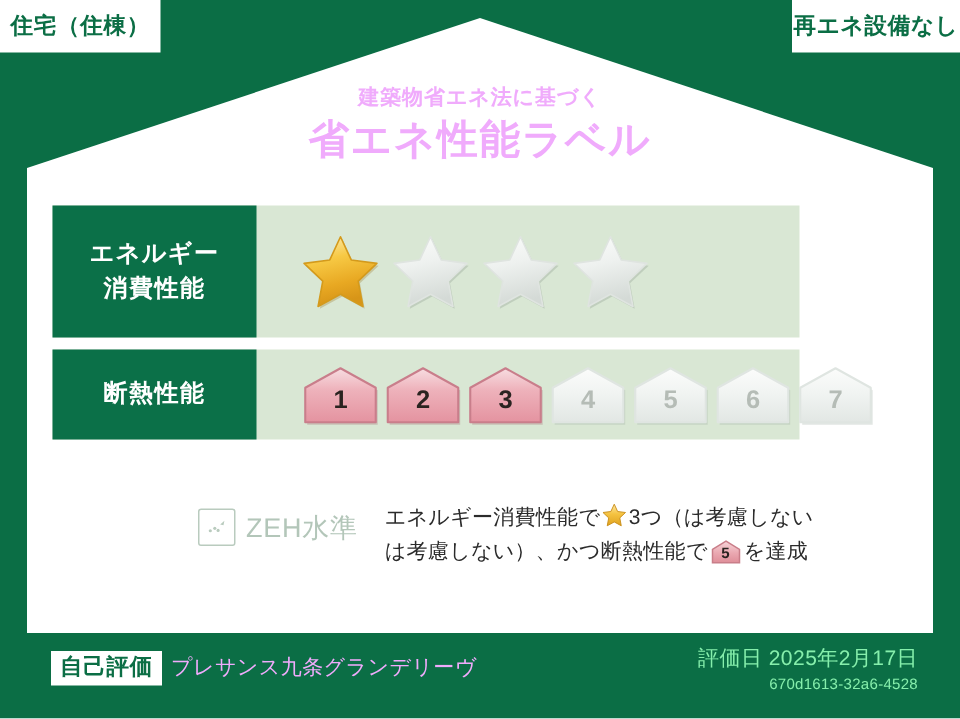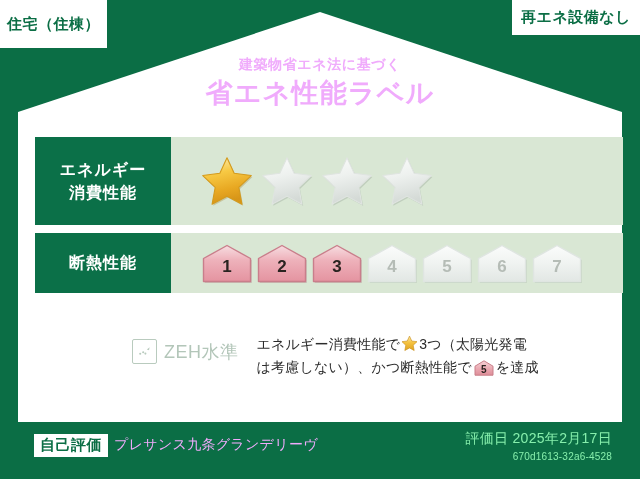--- a/index.html
+++ b/index.html
@@ -38,26 +38,26 @@
     letter-spacing: 0.5px;
     display: flex;
     align-items: center;
     justify-content: center;
     white-space: nowrap;
   }
   .tag-left {
     left: 0px;
     top: 0px;
     width: 107px;
-    height: 48px;
+    height: 35px;
   }
   .tag-right {
     right: 0px;
     top: 0px;
-    width: 128px;
+    width: 112px;
     height: 35px;
   }
 
   
   .title-wrap {
     position: absolute;
     left: 0;
     top: 57px;
     width: 640px;
     text-align: center;
@@ -75,21 +75,21 @@
     font-weight: bold;
     letter-spacing: 1.2px;
     line-height: 1;
   }
 
   
   .rows {
     position: absolute;
     left: 35px;
     top: 137px;
-    width: 588px;
+    width: 498px;
   }
   .rating-row {
     display: flex;
     align-items: stretch;
     background: #d9e7d4;
     margin-bottom: 8px;
   }
   .row-label {
     flex: 0 0 136px;
     background: #0b7048;
@@ -459,21 +459,21 @@
     <div class="zeh-desc">
       <span>エネルギー消費性能で</span><svg class="inline-star" width="17" height="17" viewBox="0 0 24 24" aria-hidden="true">
           <defs>
             <linearGradient id="igold" x1="0" y1="0" x2="0" y2="1">
               <stop offset="0%" stop-color="#fde9a8"></stop>
               <stop offset="45%" stop-color="#f5c341"></stop>
               <stop offset="100%" stop-color="#dfa21f"></stop>
             </linearGradient>
           </defs>
           <path d="M12 1.6 L15.2 8.5 L22.6 9.4 L17.2 14.5 L18.6 21.9 L12 18.3 L5.4 21.9 L6.8 14.5 L1.4 9.4 L8.8 8.5 Z" fill="url(#igold)" stroke="#c98f1b" stroke-width="0.9" stroke-linejoin="round"></path>
-        </svg><span>3つ（太陽光発電</span><br><span>は考慮しない）、かつ断熱性能で</span><span class="inline-badge"><svg width="20" height="16" viewBox="0 0 20 16" aria-hidden="true">
+        </svg><span>3つ（は考慮しない</span><br><span>は考慮しない）、かつ断熱性能で</span><span class="inline-badge"><svg width="20" height="16" viewBox="0 0 20 16" aria-hidden="true">
             <defs>
               <linearGradient id="ipink" x1="0" y1="0" x2="0" y2="1">
                 <stop offset="0%" stop-color="#f6d4d8"></stop>
                 <stop offset="55%" stop-color="#eaa8b1"></stop>
                 <stop offset="100%" stop-color="#df8e99"></stop>
               </linearGradient>
             </defs>
             <path d="M1 6.2 L10 0.8 L19 6.2 L19 15.2 L1 15.2 Z" fill="url(#ipink)" stroke="#c97e89" stroke-width="1"></path>
           </svg><span class="ib-num">5</span></span><span>を達成</span>
     </div>

